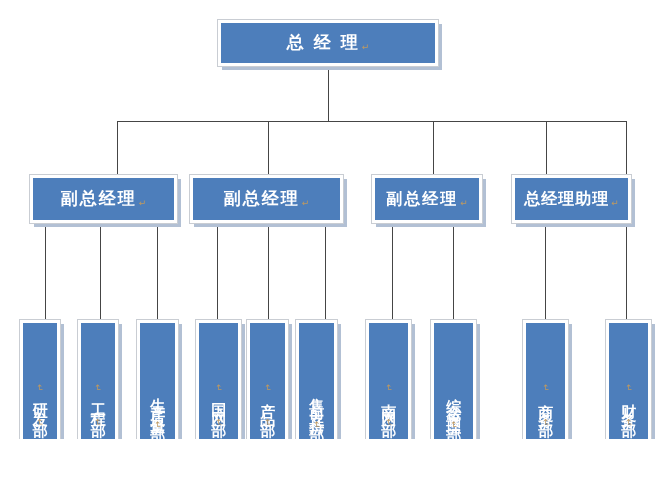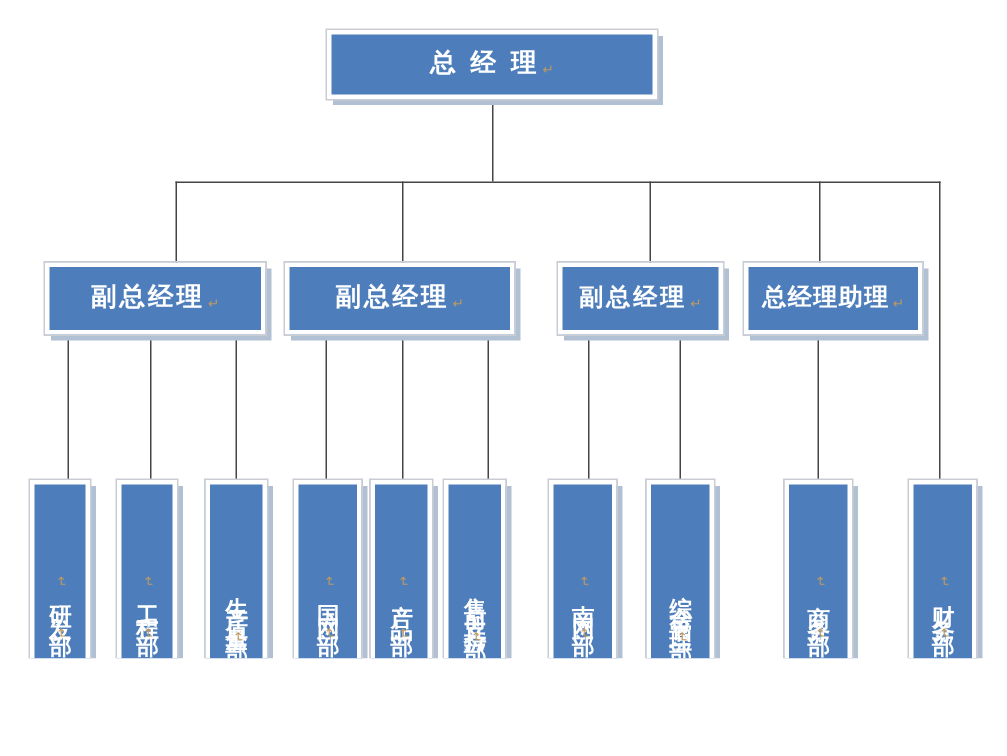--- a/index.html
+++ b/index.html
@@ -63,21 +63,21 @@
 
   <div class="node" style="left:30px;top:175px;width:147px;height:48px">
     <span class="hlabel"><span>副总经理</span><span class="rm">↵</span></span>
   </div>
   <div class="node" style="left:190px;top:175px;width:153px;height:48px">
     <span class="hlabel"><span>副总经理</span><span class="rm">↵</span></span>
   </div>
   <div class="node" style="left:372px;top:175px;width:110px;height:48px">
     <span class="hlabel" style="font-size:16px"><span>副总经理</span><span class="rm">↵</span></span>
   </div>
-  <div class="node" style="left:496px;top:175px;width:119px;height:48px">
+  <div class="node" style="left:512px;top:175px;width:119px;height:48px">
     <span class="hlabel" style="font-size:16px;letter-spacing:1px"><span>总经理助理</span><span class="rm">↵</span></span>
   </div>
 
   <div class="node" style="left:20px;top:320px;width:40px;height:170px">
     <span class="vlabel"><span class="rm">↵</span><span>研发部</span><span class="rm">↵</span></span>
   </div>
   <div class="node" style="left:78px;top:320px;width:40px;height:170px">
     <span class="vlabel"><span class="rm">↵</span><span>工程部</span><span class="rm">↵</span></span>
   </div>
   <div class="node" style="left:137px;top:320px;width:41px;height:175px">

